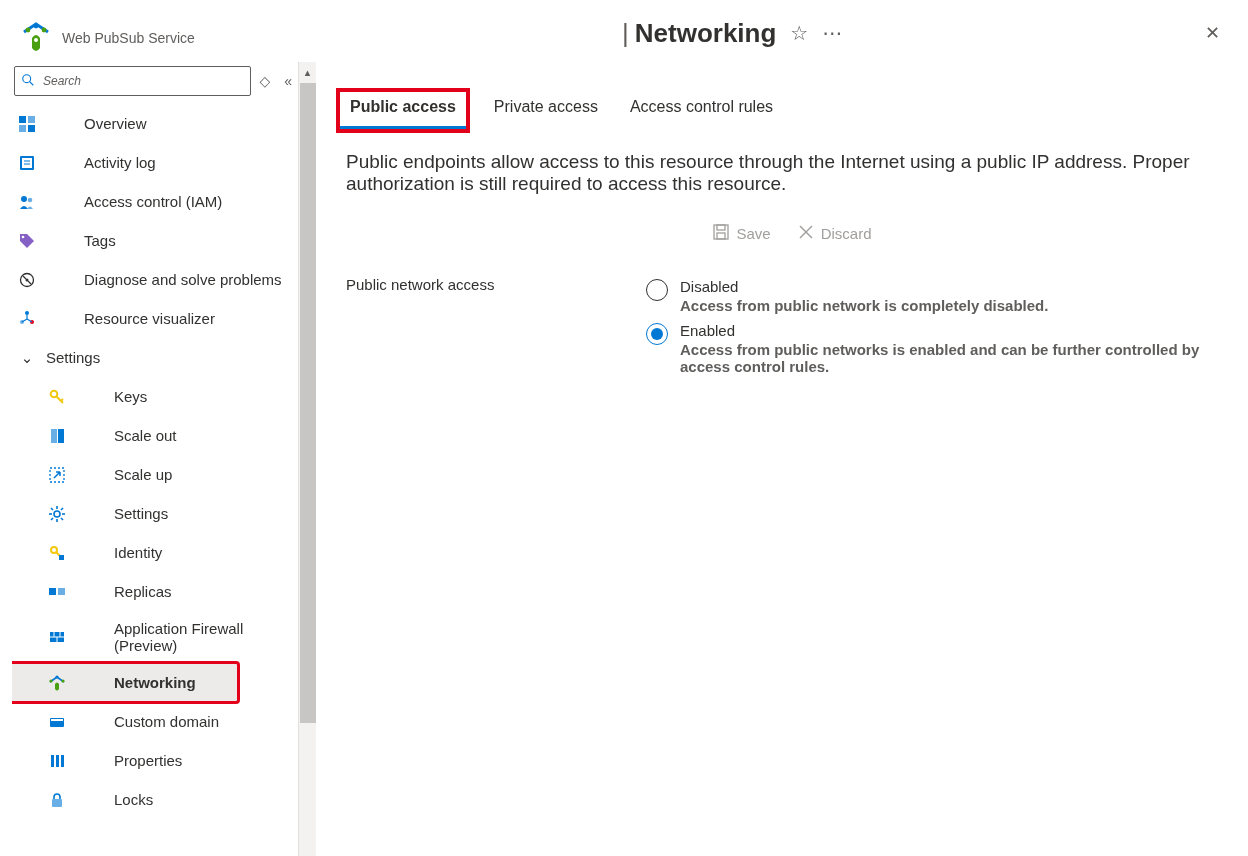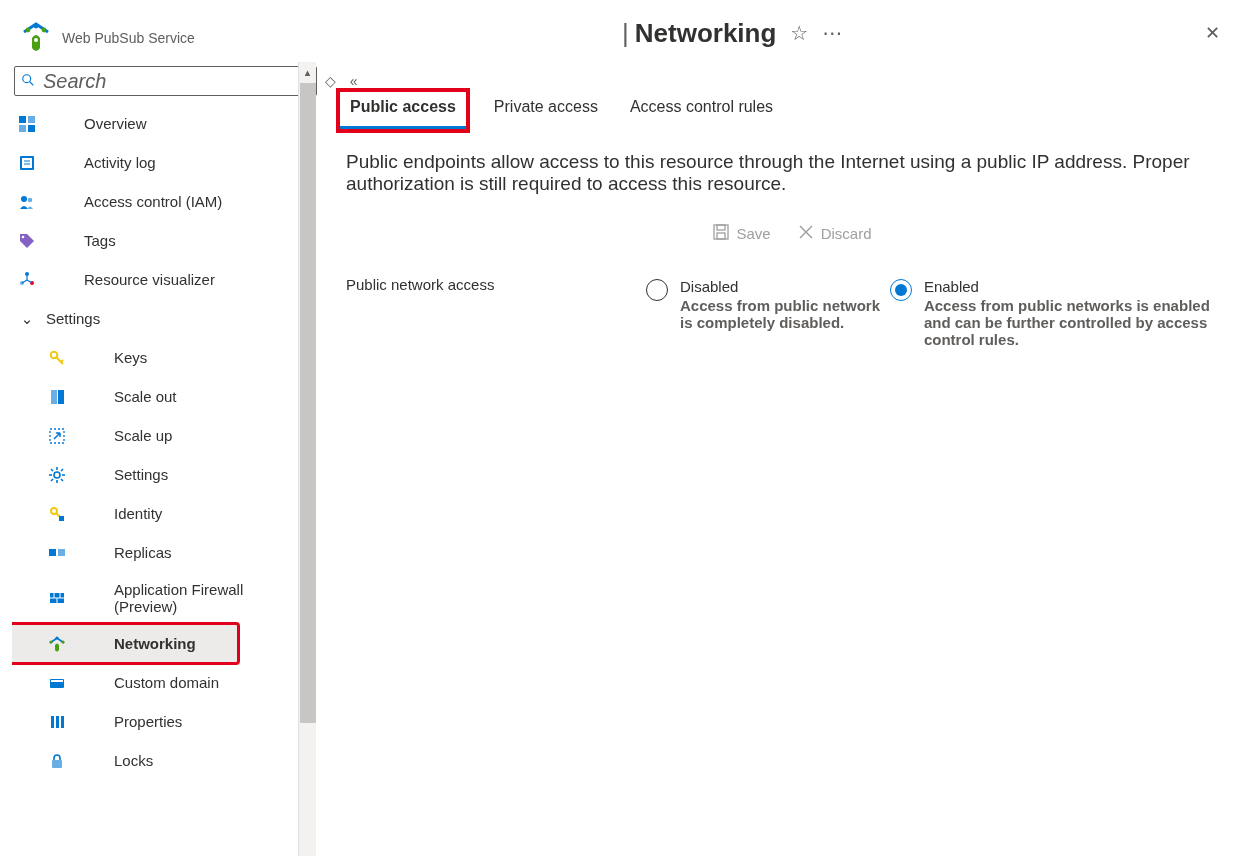--- a/index.html
+++ b/index.html
@@ -50,21 +50,21 @@
     padding: 0 0 0 12px;
   }
   .search-row { display:flex; align-items:center; padding:4px 6px 4px 2px; }
   .search-box {
     flex:1; display:flex; align-items:center;
     border:1px solid #605e5c; border-radius:2px;
     height:30px; padding:0 6px;
   }
   .search-box svg { width:14px; height:14px; }
   .search-box input {
-    border:none; outline:none; flex:1; font-size:20px;
+    border:none; outline:none; flex:1; font-size:12px;
     margin-left:6px; color:#323130; background:transparent;
   }
   .search-box input::placeholder { color:#605e5c; font-style: italic; }
   .expand-glyph { color:#605e5c; font-size:14px; margin-left:8px; }
   .collapse-chevs { color:#605e5c; font-size:14px; margin-left:14px; }
   .navlist { flex:1; overflow:auto; margin-top:4px; }
   .nav-item {
     display:flex; align-items:center;
     height:39px; padding-left:6px;
     cursor:pointer; border-radius:2px;
@@ -109,21 +109,21 @@
   }
   .toolbar { display:flex; gap:10px; margin-top:24px;justify-content:center;}
   .tbtn {
     display:flex; align-items:center; gap:6px;
     color:#a19f9d; font-size:15px; padding:4px 8px;
     cursor:not-allowed;
   }
   .tbtn svg { width:18px; height:18px; }
   .form-row { display:flex; margin-top:28px; }
   .form-label { width:300px; font-size:15px; color:#323130; }
-  .form-options { flex:1; display:flex; flex-direction:row; gap:8px; padding-top:2px; }
+  .form-options { flex:1; display:flex; flex-direction:column; gap:8px; padding-top:2px; }
   .radio-opt { display:flex; gap:12px; align-items:flex-start; }
   .radio {
     width:22px; height:22px; border:1px solid #323130; border-radius:50%;
     display:flex; align-items:center; justify-content:center;
     flex:0 0 22px; margin-top:1px;
     cursor:pointer;
   }
   .radio.checked::after{
     content:""; width:12px; height:12px; border-radius:50%;
     background:#0078d4;
@@ -216,20 +216,30 @@
               <svg viewBox="0 0 18 18">
                 <path d="M2 2 h7 l7 7 -7 7 -7-7 z" fill="#8661c5"></path>
                 <circle cx="5" cy="5" r="1.3" fill="#fff"></circle>
               </svg>
             </span>
           <span>Tags</span>
         </div>
         <div class="nav-item">
           <span class="ico">
               <svg viewBox="0 0 18 18">
+                <circle cx="9" cy="9" r="6.5" fill="none" stroke="#323130" stroke-width="1.3"></circle>
+                <path d="M5 5 l3 3 M13 13 l-3 -3" stroke="#323130" stroke-width="1.3"></path>
+                <circle cx="9" cy="9" r="1.5" fill="#323130"></circle>
+              </svg>
+            </span>
+          <span>Diagnose and solve problems</span>
+        </div>
+        <div class="nav-item">
+          <span class="ico">
+              <svg viewBox="0 0 18 18">
                 <circle cx="9" cy="3" r="2" fill="#0078d4"></circle>
                 <circle cx="4" cy="12" r="2" fill="#69afe5"></circle>
                 <circle cx="14" cy="12" r="2" fill="#e3001b"></circle>
                 <path d="M9 5 v4 M9 9 l-5 3 M9 9 l5 3" stroke="#0078d4" stroke-width="1.2" fill="none"></path>
               </svg>
             </span>
           <span>Resource visualizer</span>
         </div>
 
         <div class="nav-group">

